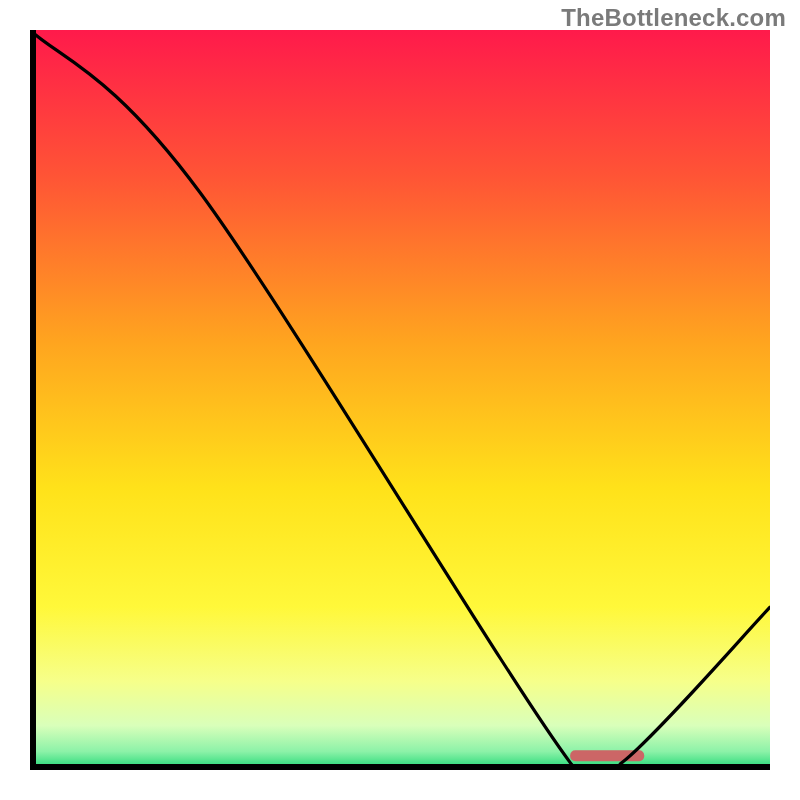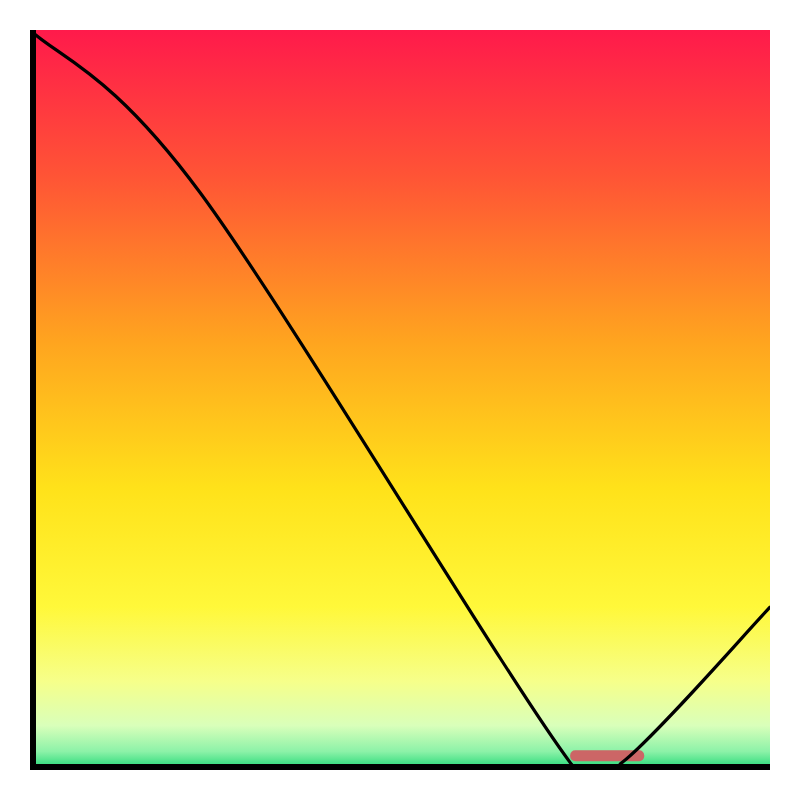--- a/index.html
+++ b/index.html
@@ -27,20 +27,21 @@
     width: 740px;
     height: 740px;
   }
   svg { display: block; }
 </style>
 </head>
 <body>
 
 <div class="frame">
 
+  <div class="watermark">TheBottleneck.com</div>
 
   <div class="plot">
     <svg id="chart-svg" viewBox="0 0 740 740" width="740" height="740">
       <defs>
         <linearGradient id="bg-grad" x1="0" y1="0" x2="0" y2="1">
             <stop offset="0%" stop-color="#ff1a4b"></stop>
             <stop offset="20%" stop-color="#ff5535"></stop>
             <stop offset="42%" stop-color="#ffa41f"></stop>
             <stop offset="62%" stop-color="#ffe21a"></stop>
             <stop offset="78%" stop-color="#fff83a"></stop>

